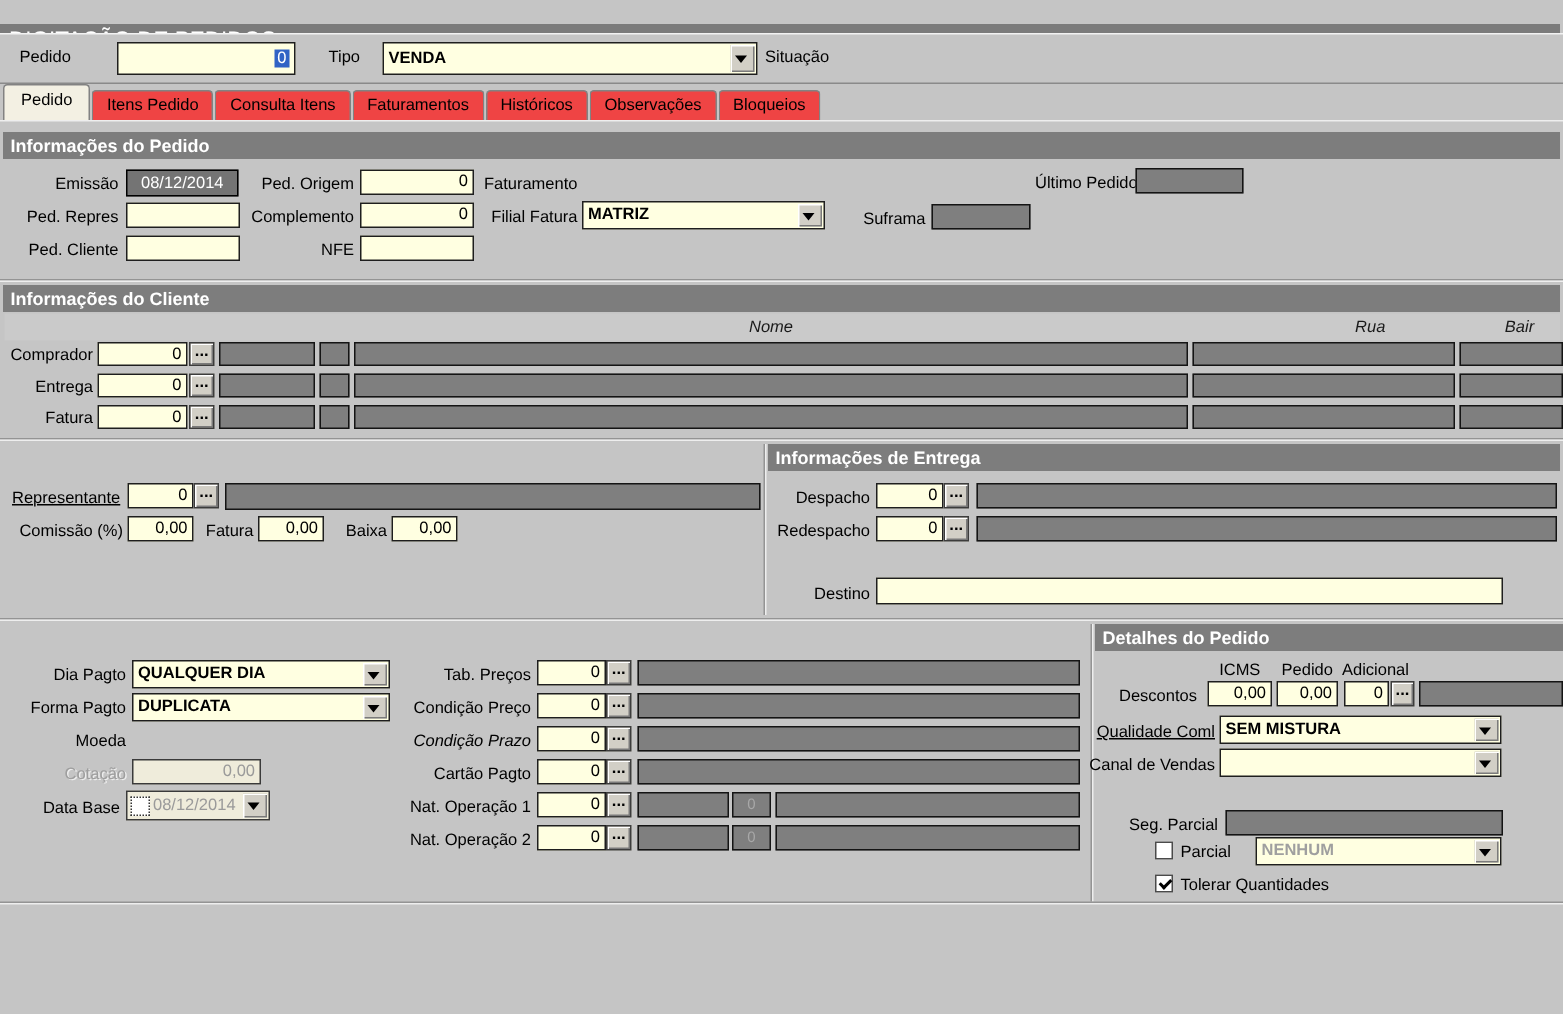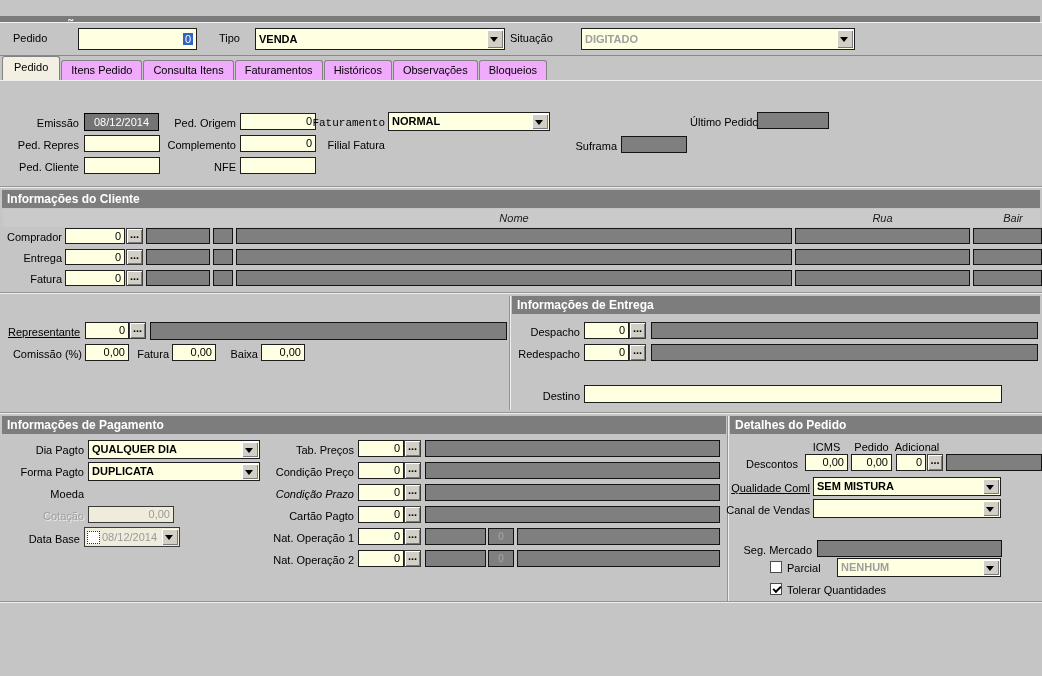--- a/index.html
+++ b/index.html
@@ -41,21 +41,21 @@
   
   .dots{background:#d2cfc6;border:1px solid #3c3c3c;
         box-shadow:inset 1px 1px 0 #fff, inset -1px -1px 0 #7a7a7a;
         text-align:center;font-weight:bold;line-height:11px;height:17px;width:17px;}
   
   .cb{width:12px;height:12px;background:#fff;border:1px solid #4a4a4a;}
   .cb.checked::after{content:"";position:absolute;left:2px;top:2px;width:6px;height:3px;
         border-left:2px solid #000;border-bottom:2px solid #000;transform:rotate(-45deg);}
   
   .tabbar{left:0;top:57px;width:1042px;height:23px;display:flex;align-items:flex-end;}
-  .tab{background:#f0abfc;border:1px solid #828282;border-bottom:none;
+  .tab{background:#ef4444;border:1px solid #828282;border-bottom:none;
        border-radius:3px 3px 0 0;padding:3px 9px 3px 9px;margin-right:1px;height:13px;
        line-height:13px;white-space:nowrap;}
   .tab.active{background:#f3f0e3;padding:4px 11px;height:15px;margin-left:2px;
        position:relative;z-index:2;}
   
   .sechdr{height:18px;background:#7d7d7d;color:#fff;font-weight:bold;font-size:12px;
           line-height:18px;padding-left:5px;}
   .strip{background:#cacaca;}
   .colhdr{font-style:italic;color:#1a1a1a;text-align:center;height:13px;line-height:13px;}
   .sep{background:#949494;}
@@ -78,73 +78,68 @@
   <div class="abs lbl left biglbl" style="left:13px;top:31px;">Pedido</div>
   <div class="abs yf num" style="left:78px;top:28px;width:119px;height:22px;line-height:20px;"><span class="sel">0</span></div>
   <div class="abs lbl left biglbl" style="left:219px;top:31px;">Tipo</div>
   <div class="abs combo" style="left:255px;top:28px;width:250px;height:22px;">
     <span class="cval" style="top:4px;">VENDA</span>
     <span class="cbtn">
         <i class="arr" style="top:7px;"></i>
       </span>
   </div>
   <div class="abs lbl left biglbl" style="left:510px;top:31px;">Situação</div>
-  <div class="abs combo dis" style="left:581px;top:28px;width:274px;height:22px;">
-    <span class="cval" style="top:4px;">DIGITADO</span>
-    <span class="cbtn">
-        <i class="arr" style="top:7px;"></i>
-      </span>
-  </div>
 
   <div class="abs tabbar">
     <div class="tab active">Pedido</div>
     <div class="tab">Itens Pedido</div>
     <div class="tab">Consulta Itens</div>
     <div class="tab">Faturamentos</div>
     <div class="tab">Históricos</div>
     <div class="tab">Observações</div>
     <div class="tab">Bloqueios</div>
   </div>
   <div class="abs sepl" style="left:0;top:80px;width:1042px;height:1px;"></div>
 
+  <div class="abs sechdr" style="left:2px;top:88px;width:1038px;">Informações do Pedido</div>
 
   <div class="abs lbl" style="left:0;top:116px;width:79px;">Emissão</div>
   <div class="abs df" style="left:84px;top:113px;width:75px;">08/12/2014</div>
   <div class="abs lbl" style="left:158px;top:116px;width:78px;">Ped. Origem</div>
   <div class="abs yf num" style="left:240px;top:113px;width:76px;">0</div>
-  <div class="abs lbl" style="left:305px;top:116px;width:80px;font-family:Liberation Mono, monospace;">Faturamento</div>
-  <div class="abs combo" style="left:388px;top:112px;width:162px;">
-    <span class="cval">NORMAL</span>
-    <span class="cbtn">
-        <i class="arr"></i>
-      </span>
-  </div>
+  <div class="abs lbl" style="left:305px;top:116px;width:80px;">Faturamento</div>
   <div class="abs lbl" style="left:690px;top:115px;width:64px;">Último Pedido</div>
   <div class="abs gf" style="left:757px;top:112px;width:72px;"></div>
 
   <div class="abs lbl" style="left:0;top:138px;width:79px;">Ped. Repres</div>
   <div class="abs yf num" style="left:84px;top:135px;width:76px;"></div>
   <div class="abs lbl" style="left:158px;top:138px;width:78px;">Complemento</div>
   <div class="abs yf num" style="left:240px;top:135px;width:76px;">0</div>
   <div class="abs lbl" style="left:305px;top:138px;width:80px;">Filial Fatura</div>
+  <div class="abs combo" style="left:388px;top:134px;width:162px;">
+    <span class="cval">MATRIZ</span>
+    <span class="cbtn">
+        <i class="arr"></i>
+      </span>
+  </div>
   <div class="abs lbl" style="left:560px;top:139px;width:57px;">Suframa</div>
   <div class="abs gf" style="left:621px;top:136px;width:66px;"></div>
 
   <div class="abs lbl" style="left:0;top:160px;width:79px;">Ped. Cliente</div>
   <div class="abs yf num" style="left:84px;top:157px;width:76px;"></div>
   <div class="abs lbl" style="left:158px;top:160px;width:78px;">NFE</div>
   <div class="abs yf num" style="left:240px;top:157px;width:76px;"></div>
 
   <div class="abs sep" style="left:0;top:186px;width:1042px;height:1px;"></div>
   <div class="abs sepl" style="left:0;top:187px;width:1042px;height:1px;"></div>
 
   <div class="abs sechdr" style="left:2px;top:190px;width:1038px;">Informações do Cliente</div>
   <div class="abs strip" style="left:3px;top:209px;width:1037px;height:18px;"></div>
   <div class="abs colhdr" style="left:236px;top:212px;width:556px;">Nome</div>
-  <div class="abs colhdr" style="left:795px;top:212px;width:175px;">Rua</div>
+  <div class="abs colhdr" style="left:826px;top:212px;width:175px;">Rua</div>
   <div class="abs colhdr" style="left:973px;top:212px;width:80px;">Bair</div>
 
   <div class="abs lbl" style="left:0;top:230px;width:62px;">Comprador</div>
   <div class="abs yf num" style="left:65px;top:228px;width:60px;height:16px;">0</div>
   <div class="abs dots" style="left:126px;top:228px;height:16px;">...</div>
   <div class="abs gf" style="left:146px;top:228px;width:64px;height:16px;"></div>
   <div class="abs gf" style="left:213px;top:228px;width:20px;height:16px;"></div>
   <div class="abs gf" style="left:236px;top:228px;width:556px;height:16px;"></div>
   <div class="abs gf" style="left:795px;top:228px;width:175px;height:16px;"></div>
   <div class="abs gf" style="left:973px;top:228px;width:69px;height:16px;"></div>
@@ -192,21 +187,20 @@
   <div class="abs lbl" style="left:500px;top:347px;width:80px;">Redespacho</div>
   <div class="abs yf num" style="left:584px;top:344px;width:45px;">0</div>
   <div class="abs dots" style="left:629px;top:344px;">...</div>
   <div class="abs gf" style="left:651px;top:344px;width:387px;"></div>
   <div class="abs lbl" style="left:500px;top:389px;width:80px;">Destino</div>
   <div class="abs yf" style="left:584px;top:385px;width:418px;height:18px;"></div>
 
   <div class="abs sep" style="left:0;top:412px;width:1042px;height:1px;"></div>
   <div class="abs sepl" style="left:0;top:413px;width:1042px;height:1px;"></div>
 
-  <div class="abs sechdr" style="left:2px;top:416px;width:724px;">Informações de Pagamento</div>
 
   <div class="abs lbl" style="left:0;top:443px;width:84px;">Dia Pagto</div>
   <div class="abs combo" style="left:88px;top:440px;width:172px;">
     <span class="cval">QUALQUER DIA</span>
     <span class="cbtn">
         <i class="arr"></i>
       </span>
   </div>
   <div class="abs lbl" style="left:0;top:465px;width:84px;">Forma Pagto</div>
   <div class="abs combo" style="left:88px;top:462px;width:172px;">
@@ -282,21 +276,21 @@
         <i class="arr"></i>
       </span>
   </div>
   <div class="abs lbl" style="left:724px;top:503px;width:86px;">Canal de Vendas</div>
   <div class="abs combo" style="left:813px;top:499px;width:188px;">
     <span class="cval"></span>
     <span class="cbtn">
         <i class="arr"></i>
       </span>
   </div>
-  <div class="abs lbl" style="left:736px;top:543px;width:76px;">Seg. Mercado</div>
+  <div class="abs lbl" style="left:736px;top:543px;width:76px;">Seg. Parcial</div>
   <div class="abs gf" style="left:817px;top:540px;width:185px;"></div>
 
   <div class="abs cb" style="left:770px;top:561px;"></div>
   <div class="abs lbl left" style="left:787px;top:561px;width:46px;">Parcial</div>
   <div class="abs combo dis" style="left:837px;top:558px;width:164px;">
     <span class="cval">NENHUM</span>
     <span class="cbtn">
         <i class="arr"></i>
       </span>
   </div>

